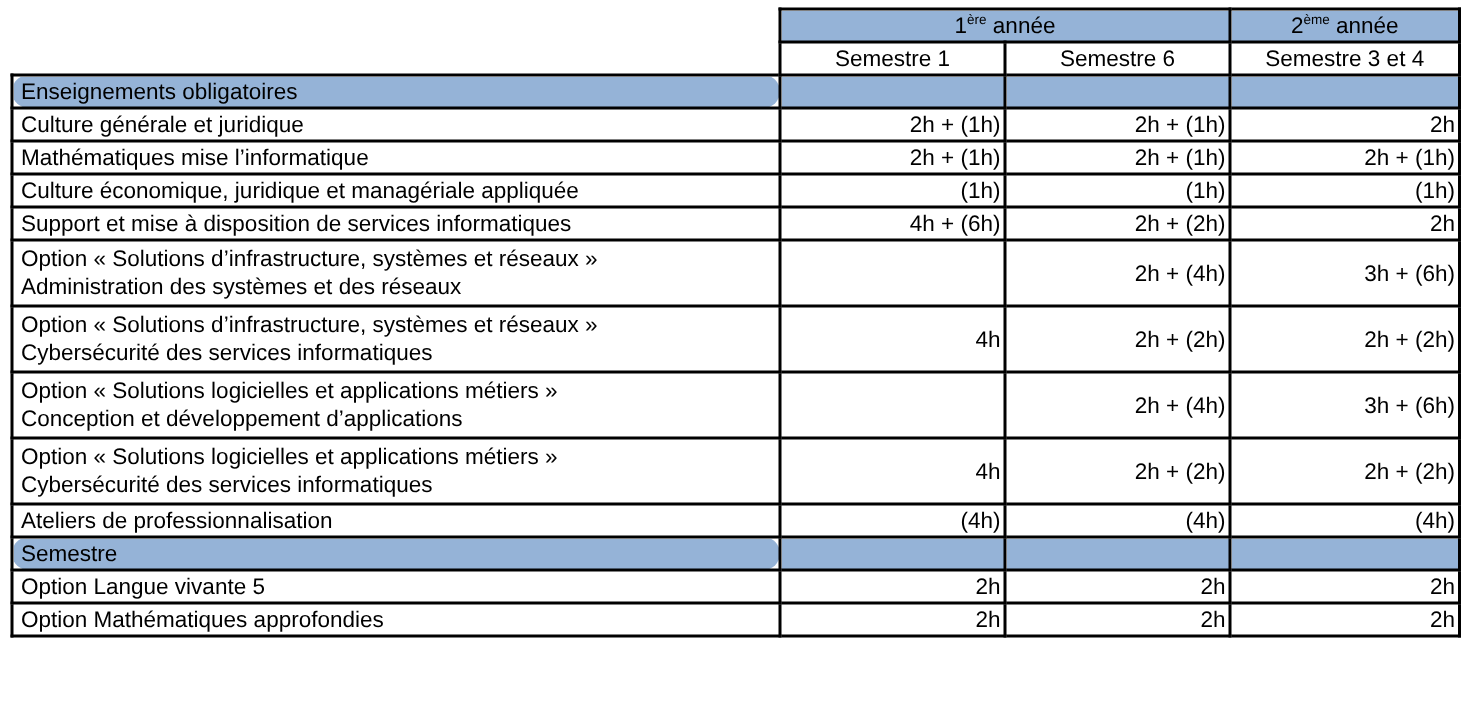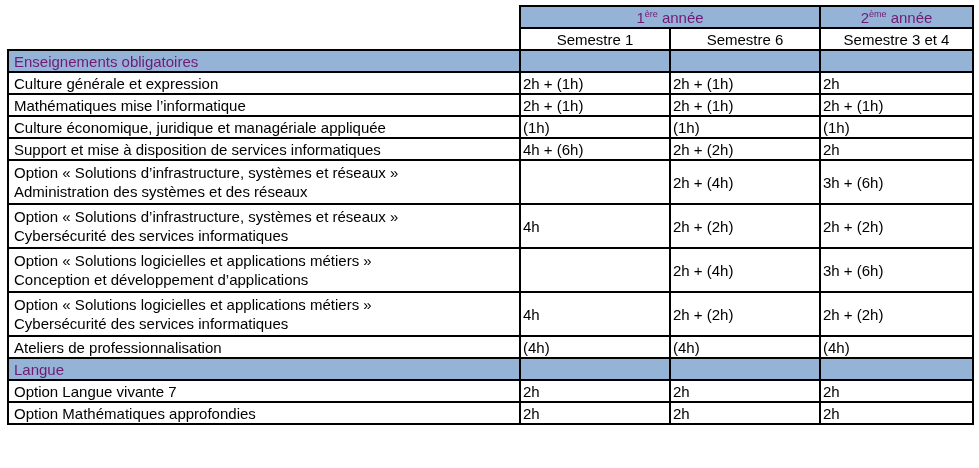--- a/index.html
+++ b/index.html
@@ -33,25 +33,25 @@
     overflow: hidden;
   }
   tr.single td { height: 20px; }
   tr.double td { height: 42px; }
   td.blank {
     border: none;
     background: #ffffff;
   }
   td.blue {
     background: #95B3D7;
-    color: #701a75;
+    color: #000000;
   }
   td.center { text-align: center; }
-  td.num { text-align: left; padding: 0 2px; }
-  td.label { text-align: left; white-space: pre-line; }
+  td.num { text-align: right; padding: 0 2px; }
+  td.label { text-align: left; white-space: pre-line; border-radius: 11px; }
   sup {
     font-size: 9px;
     line-height: 0;
     vertical-align: super;
   }
 </style>
 </head>
 <body>
 
 <div class="canvas">
@@ -78,21 +78,21 @@
     </tr>
 
     <tr class="single">
       <td class="label blue">Enseignements obligatoires</td>
       <td class="blue"></td>
       <td class="blue"></td>
       <td class="blue"></td>
     </tr>
 
     <tr class="single">
-      <td class="label">Culture générale et expression</td>
+      <td class="label">Culture générale et juridique</td>
       <td class="num">2h + (1h)</td>
       <td class="num">2h + (1h)</td>
       <td class="num">2h</td>
     </tr>
 
 
     <tr class="single">
       <td class="label">Mathématiques mise l’informatique</td>
       <td class="num">2h + (1h)</td>
       <td class="num">2h + (1h)</td>
@@ -147,28 +147,28 @@
     </tr>
 
     <tr class="single">
       <td class="label">Ateliers de professionnalisation</td>
       <td class="num">(4h)</td>
       <td class="num">(4h)</td>
       <td class="num">(4h)</td>
     </tr>
 
     <tr class="single">
-      <td class="label blue">Langue</td>
+      <td class="label blue">Semestre</td>
       <td class="blue"></td>
       <td class="blue"></td>
       <td class="blue"></td>
     </tr>
 
     <tr class="single">
-      <td class="label">Option Langue vivante 7</td>
+      <td class="label">Option Langue vivante 5</td>
       <td class="num">2h</td>
       <td class="num">2h</td>
       <td class="num">2h</td>
     </tr>
 
     <tr class="single">
       <td class="label">Option Mathématiques approfondies</td>
       <td class="num">2h</td>
       <td class="num">2h</td>
       <td class="num">2h</td>

